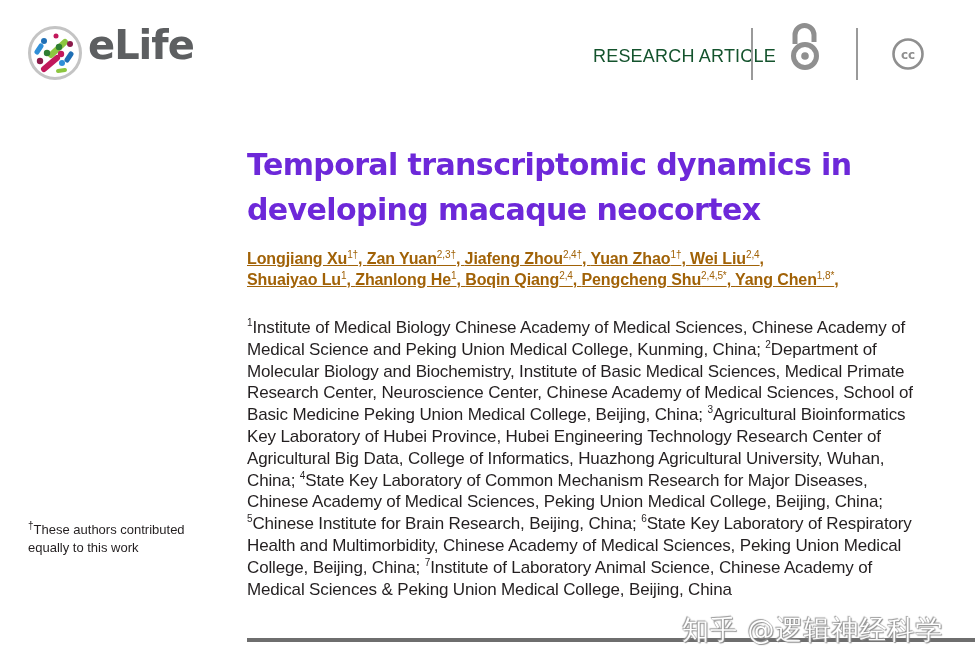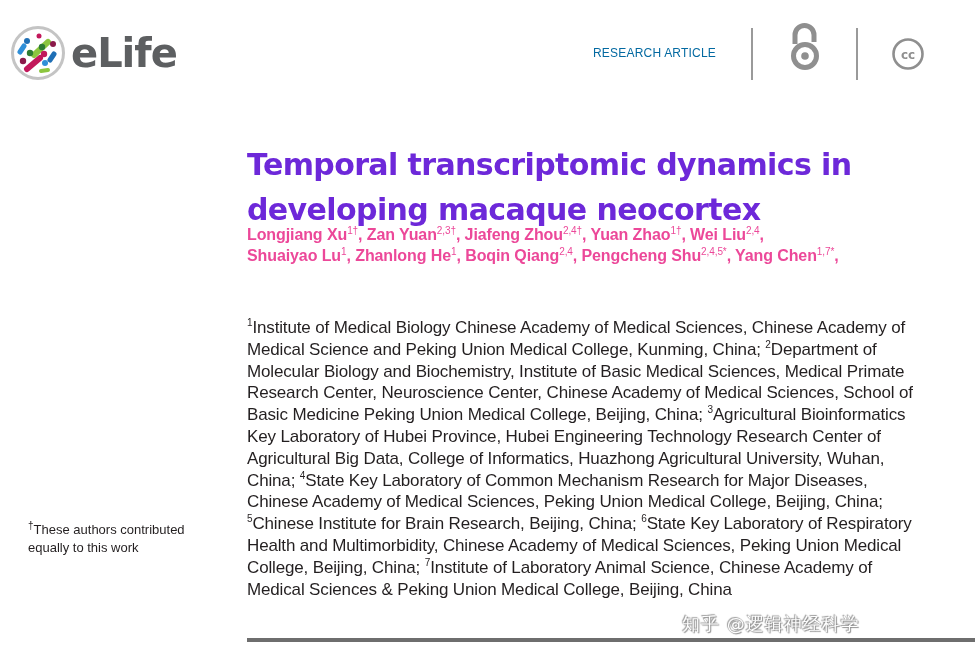--- a/index.html
+++ b/index.html
@@ -1,52 +1,52 @@
 <!DOCTYPE html>
 <html><head>
 <meta charset="utf-8">
 <style>
   html, body { margin:0; padding:0; background:#ffffff; }
   body { width:975px; height:672px; position:relative; overflow:hidden;
          font-family:"Liberation Sans", "DejaVu Sans", sans-serif; color:#231f20; }
 
-  .logo { position:absolute; left:10px; top:25px; display:flex; align-items:center; }
+  .logo { position:absolute; left:27px; top:25px; display:flex; }
   .logo svg { display:block; }
   .logo-text { font-family:"DejaVu Sans", sans-serif; font-weight:bold; font-size:40px;
                color:#5d5f61; letter-spacing:-1px; margin-left:5px; line-height:1; }
 
-  .article-type { position:absolute; left:593px; top:46px; font-size:12px; color:#0369a1;
+  .article-type { position:absolute; left:593px; top:46px; font-size:18px; color:#14532d;
                   letter-spacing:0.2px; }
   .vrule { position:absolute; width:2px; background:#9a9a9a; }
   .vr1 { left:751px; top:28px; height:52px; }
   .vr2 { left:856px; top:28px; height:52px; }
   .oa-icon { position:absolute; left:787px; top:22px; }
   .cc-icon { position:absolute; left:891px; top:37px; }
 
   .title { position:absolute; left:247px; top:142px; width:640px; margin:0;
            font-family:"DejaVu Sans", sans-serif; font-weight:bold; font-size:30px;
            line-height:45px; color:#6d28d9; letter-spacing:-0.6px; }
 
-  .authors { position:absolute; left:247px; top:224px; width:680px; font-weight:bold;
-             font-size:16px; line-height:21px; color:#ec4899; letter-spacing:-0.1px; }
+  .authors { position:absolute; left:247px; top:248px; width:680px; font-weight:bold;
+             font-size:16px; line-height:21px; color:#a16207; letter-spacing:-0.1px;text-decoration:underline; }
   .authors sup, .affil sup, .note sup { font-size:10px; line-height:0; vertical-align:super;
              font-weight:normal; }
   .authors sup { font-weight:normal; }
 
   .affil { position:absolute; left:247px; top:317px; width:680px; font-size:17px;
            line-height:21.8px; color:#231f20; letter-spacing:-0.15px; }
 
   .sidebar { position:absolute; left:28px; top:514px; width:200px; font-size:13px;
              line-height:18px; color:#231f20; }
   .corr-label { font-weight:bold; }
   .note { margin-top:7px; }
 
   .hrule { position:absolute; left:247px; top:638px; width:728px; height:4px; background:#6e6e6e; }
 
-  .watermark { position:absolute; left:682px; top:612px; font-size:18px; color:#ffffff;
+  .watermark { position:absolute; left:682px; top:612px; font-size:27px; color:#ffffff;
                font-family:"DejaVu Sans", sans-serif; letter-spacing:1px;
                text-shadow: 0 0 1px #777, 1px 1px 1px #888, -1px -1px 1px #999; opacity:0.95; }
 </style>
 </head>
 <body>
 
 <div class="logo">
   <svg width="56" height="56" viewBox="0 0 56 56">
     <circle cx="28" cy="28" r="25.5" fill="#fff" stroke="#c4c4c4" stroke-width="3"></circle>
     <line x1="17" y1="44" x2="30" y2="33" stroke="#c2185b" stroke-width="6" stroke-linecap="round"></line>
@@ -88,21 +88,21 @@
 <div class="authors">
   <span><span>Longjiang Xu</span><sup>1†</sup></span>,
   <span><span>Zan Yuan</span><sup>2,3†</sup></span>,
   <span><span>Jiafeng Zhou</span><sup>2,4†</sup></span>,
   <span><span>Yuan Zhao</span><sup>1†</sup></span>,
   <span><span>Wei Liu</span><sup>2,4</sup></span>,<br>
   <span><span>Shuaiyao Lu</span><sup>1</sup></span>,
   <span><span>Zhanlong He</span><sup>1</sup></span>,
   <span><span>Boqin Qiang</span><sup>2,4</sup></span>,
   <span><span>Pengcheng Shu</span><sup>2,4,5*</sup></span>,
-  <span><span>Yang Chen</span><sup>1,7*</sup></span>,<br>
+  <span><span>Yang Chen</span><sup>1,8*</sup></span>,<br>
 </div>
 
 <div class="affil"><sup>1</sup><span>Institute of Medical Biology Chinese Academy of Medical Sciences, Chinese Academy of Medical Science and Peking Union Medical College, Kunming, China; </span><sup>2</sup><span>Department of Molecular Biology and Biochemistry, Institute of Basic Medical Sciences, Medical Primate Research Center, Neuroscience Center, Chinese Academy of Medical Sciences, School of Basic Medicine Peking Union Medical College, Beijing, China; </span><sup>3</sup><span>Agricultural Bioinformatics Key Laboratory of Hubei Province, Hubei Engineering Technology Research Center of Agricultural Big Data, College of Informatics, Huazhong Agricultural University, Wuhan, China; </span><sup>4</sup><span>State Key Laboratory of Common Mechanism Research for Major Diseases, Chinese Academy of Medical Sciences, Peking Union Medical College, Beijing, China; </span><sup>5</sup><span>Chinese Institute for Brain Research, Beijing, China; </span><sup>6</sup><span>State Key Laboratory of Respiratory Health and Multimorbidity, Chinese Academy of Medical Sciences, Peking Union Medical College, Beijing, China; </span><sup>7</sup><span>Institute of Laboratory Animal Science, Chinese Academy of Medical Sciences &amp; Peking Union Medical College, Beijing, China</span></div>
 
 <div class="sidebar">
   <div class="note"><sup>†</sup><span>These authors contributed equally to this work</span></div>
 </div>
 
 <div class="hrule"></div>
 

